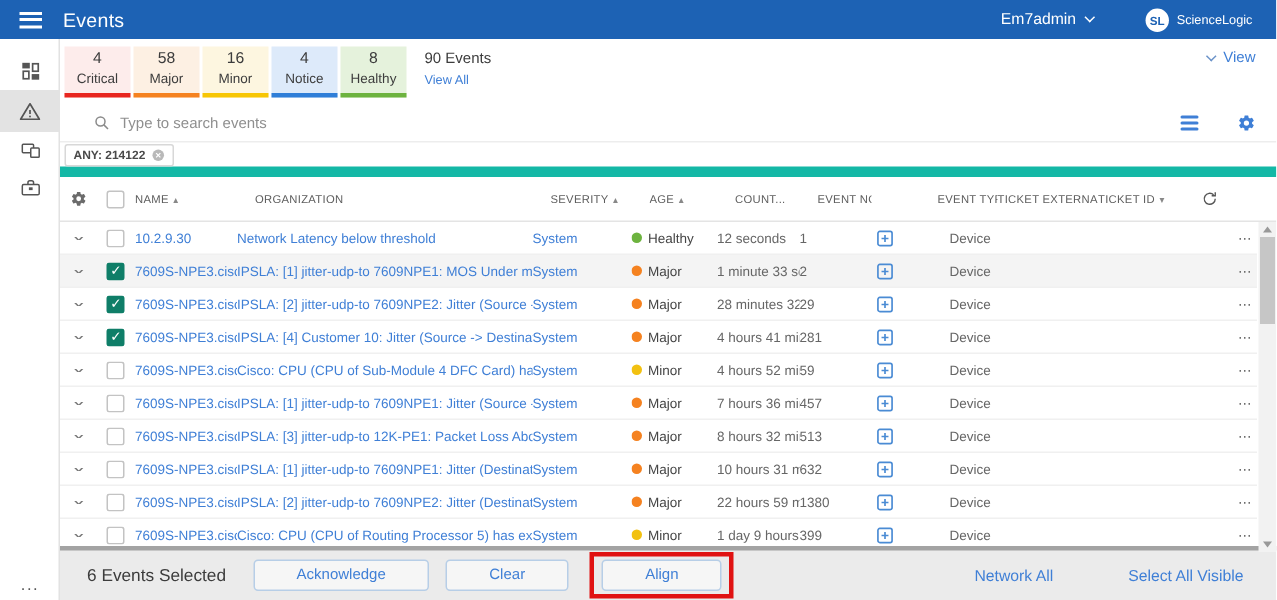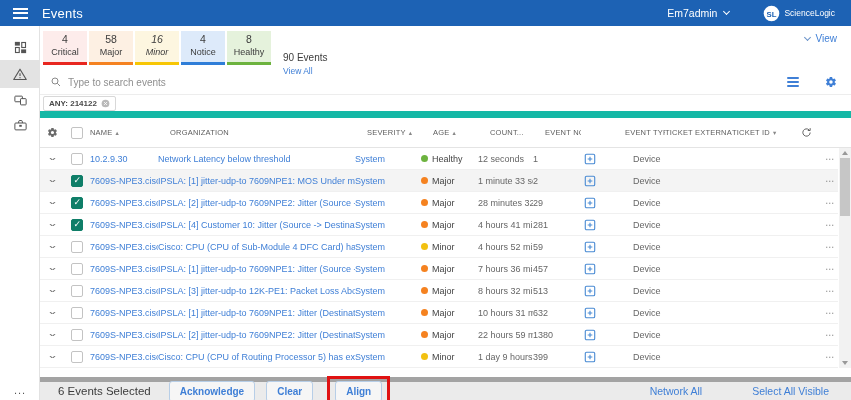--- a/index.html
+++ b/index.html
@@ -24,28 +24,28 @@
 
   
   .main { position:absolute; top:26px; left:40px; width:811px; height:374px; display:flex; flex-direction:column; background:#fff; }
 
   
   .tiles-row { height:44px; display:flex; align-items:flex-start; padding:5px 0 0 3px; }
   .tile { width:44px; height:34px; margin-right:2px; display:flex; flex-direction:column; align-items:center; cursor:pointer; }
   .tile-count { font-size:10.5px; color:#3c3c3c; line-height:13px; margin-top:2px; }
   .tile-label { font-size:9px; color:#3c3c3c; line-height:12px; }
   .tile-bar { width:100%; height:3px; margin-top:auto; }
-  .total-block { margin-left:10px; margin-top:20px; }
+  .total-block { margin-left:10px; margin-top:2px; }
   .total-count { font-size:10px; color:#3c3c3c; line-height:14px; }
   .viewall { font-size:8.5px; color:#3f7fd6; cursor:pointer; line-height:12px; }
   .view-link { margin-left:auto; margin-right:14px; margin-top:2px; display:flex; align-items:center; gap:6px; color:#3f7fd6; font-size:10px; cursor:pointer; }
   .caret-b { width:5px; height:5px; border-right:1.5px solid #6b93c9; border-bottom:1.5px solid #6b93c9; transform:rotate(45deg); margin-top:-2px; }
 
   
-  .search-row { height:25px; display:flex; align-items:center; padding:0 14px 0 10px; border-bottom:1px solid #ededed; }
+  .search-row { height:25px; display:flex; align-items:center; padding:0 14px 0 22px; border-bottom:1px solid #ededed; }
   .search-input { flex:1; border:none; outline:none; font-size:10px; color:#444; margin-left:6px; font-family:"Liberation Sans",sans-serif; }
   .search-input::placeholder { color:#8f8f8f; }
   .blue-burger { display:flex; flex-direction:column; gap:2px; margin-right:26px; cursor:pointer; }
   .blue-burger i { display:block; width:12px; height:2px; background:#3f7fd6; border-radius:1px; }
 
   
   .chip-row { height:23px; display:flex; align-items:center; padding-left:3px; border-bottom:7px solid #14b8a6; }
   .chip { display:flex; align-items:center; gap:4px; background:#fff; border:1px solid #d8d8d8; border-radius:2px; height:15px; padding:0 5px; font-size:8px; font-weight:bold; color:#4a4a4a; }
   .chip svg { cursor:pointer; }
 
@@ -94,23 +94,23 @@
   .c-actions { width:16px; color:#666; font-size:9px; letter-spacing:.5px; cursor:pointer; text-align:center; }
 
   
   .vscroll { position:absolute; top:122px; right:0; width:12px; height:220px; background:#f2f2f2; }
   .varrow { position:absolute; left:3px; width:0; height:0; border-left:3px solid transparent; border-right:3px solid transparent; }
   .varrow.up { top:3px; border-bottom:4px solid #999; }
   .varrow.down { bottom:3px; border-top:4px solid #999; }
   .vthumb { position:absolute; top:10px; left:1px; width:10px; height:58px; background:#c6c6c6; cursor:pointer; }
 
   
-  .footer { height:23px; background:#ebebeb; border-top:5px solid #a3a3a3; display:flex; align-items:center; padding:0 22px 0 18px; }
+  .footer { height:36px; background:#ebebeb; border-top:3px solid #a3a3a3; display:flex; align-items:center; padding:0 22px 0 18px; }
   .selected-label { font-size:11.5px; color:#3c3c3c; }
-  .btn { border:1px solid #b7cee7; border-radius:3px; background:rgba(255,255,255,.55); color:#3f7fd6; font-size:10px; padding:4px 10px; cursor:pointer; font-family:"Liberation Sans",sans-serif;font-weight:bold; }
+  .btn { border:1px solid #b7cee7; border-radius:3px; background:rgba(255,255,255,.55); color:#3f7fd6; font-size:10px; padding:4px 28px; cursor:pointer; font-family:"Liberation Sans",sans-serif; }
   .btn-ack { margin-left:18px; }
   .btn-clear { margin-left:11px; }
   .align-wrap { position:relative; margin-left:22px; }
   .red-box { position:absolute; inset:-5px -8px; border:3px solid #e01212; pointer-events:none; }
   .footer-right { margin-left:auto; display:flex; gap:50px; }
   .flink { color:#3f7fd6; font-size:10.5px; cursor:pointer; }
 </style>
 </head>
 <body>
 
@@ -176,21 +176,21 @@
       <div class="tile" style="background-color: rgb(253, 236, 235);">
           <span class="tile-count">4</span>
           <span class="tile-label">Critical</span>
           <span class="tile-bar" style="background-color: rgb(232, 38, 31);"></span>
         </div>
         <div class="tile" style="background-color: rgb(253, 240, 227);">
           <span class="tile-count">58</span>
           <span class="tile-label">Major</span>
           <span class="tile-bar" style="background-color: rgb(245, 130, 32);"></span>
         </div>
-        <div class="tile" style="background-color: rgb(253, 246, 224); font-style: italic;">
+        <div class="tile" style="background-color: rgb(253, 246, 224);">
           <span class="tile-count">16</span>
           <span class="tile-label">Minor</span>
           <span class="tile-bar" style="background-color: rgb(247, 198, 4);"></span>
         </div>
         <div class="tile" style="background-color: rgb(221, 234, 250);">
           <span class="tile-count">4</span>
           <span class="tile-label">Notice</span>
           <span class="tile-bar" style="background-color: rgb(47, 126, 216);"></span>
         </div>
         <div class="tile" style="background-color: rgb(229, 242, 220);">

